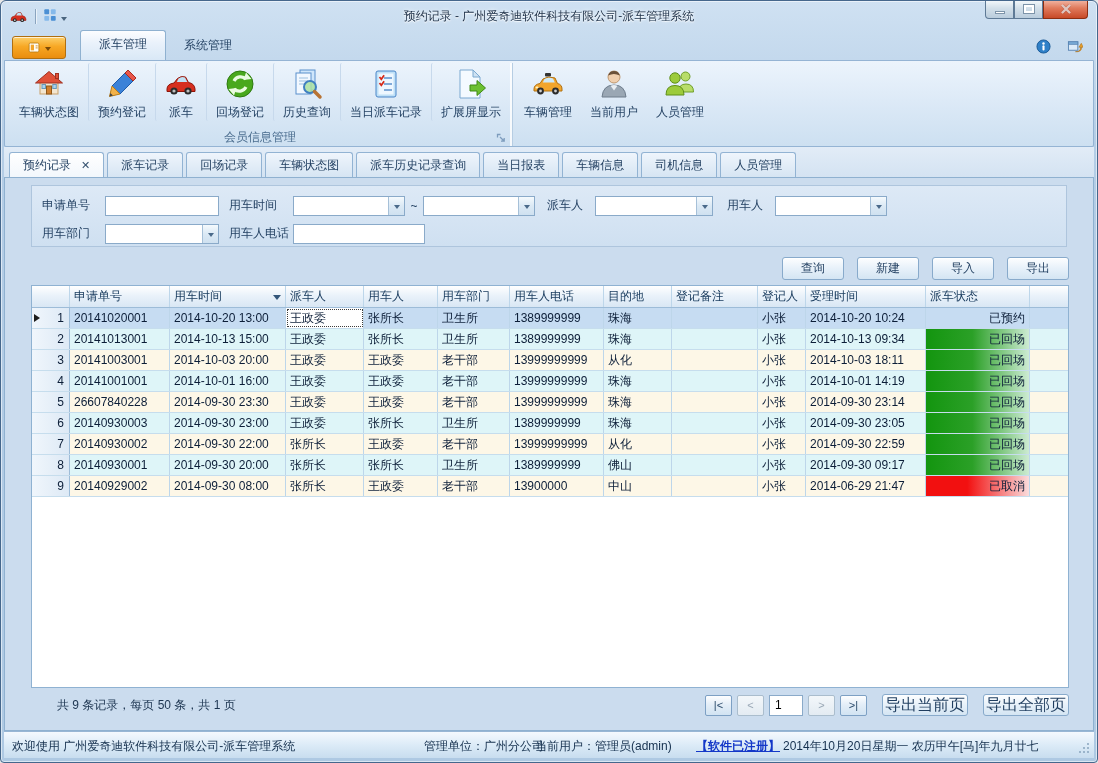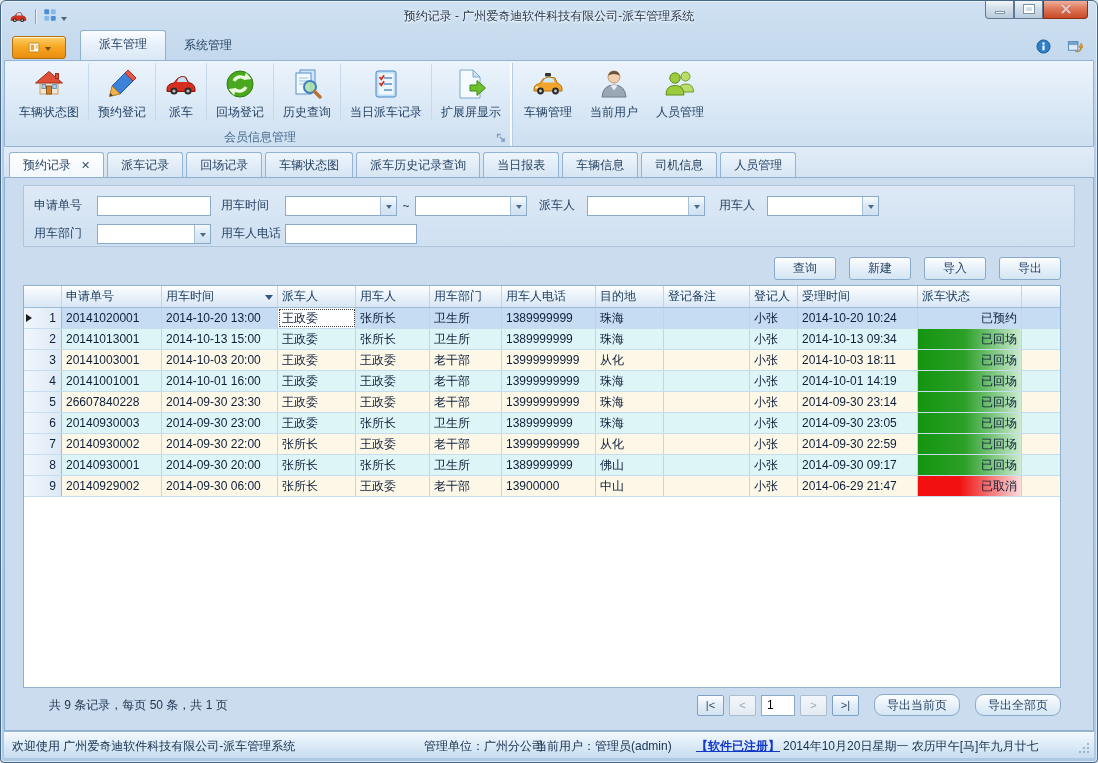--- a/index.html
+++ b/index.html
@@ -44,21 +44,21 @@
 .glabelrow{height:18px;display:flex;align-items:center;justify-content:center;position:relative}
 .glabel{font-size:12px;color:#4a6c8e}
 .launcher{position:absolute;right:4px;bottom:3px;display:flex}
 
 .doctabs{height:30px;margin:0 3px;padding:5px 5px 0;display:flex;align-items:flex-end;background:linear-gradient(#e2ecf7,#d4e3f2)}
 .dtab{height:25px;display:flex;align-items:center;padding:0 13px;font-size:12px;color:#1f3d5f;white-space:nowrap;
  background:linear-gradient(#eff5fc,#d6e5f3);border:1px solid #92b3d3;border-bottom:none;border-radius:3px 3px 0 0;margin-right:3px}
 .dtab.active{background:linear-gradient(#ffffff,#f2f7fc)}
 .dtab .close{margin-left:10px;color:#33506e;font-size:11px;font-weight:bold}
 
-.contentpanel{margin:0 3px;height:554px;border:1px solid #8fb1d0;background:#cbdcee;padding:0 18px;position:relative}
+.contentpanel{margin:0 3px;height:554px;border:1px solid #8fb1d0;background:#cbdcee;padding:0 26px;position:relative}
 .filter{margin-top:7px;height:62px;background:linear-gradient(#dde9f6,#cfe0f1);border:1px solid #aec5dd;
  padding:9px 0 0 10px;font-size:12px;color:#1f3d5f}
 .frow{display:flex;align-items:center;height:21px;margin-bottom:7px}
 .flabel{display:inline-block;white-space:nowrap}
 .txt{height:20px;border:1px solid #8aaac9;background:#fff;font-family:inherit;font-size:12px;padding:0 3px;outline:none}
 .combo{position:relative;height:20px;background:#fff;border:1px solid #8aaac9}
 .combo .cbtn{position:absolute;right:0;top:0;bottom:0;width:16px;background:linear-gradient(#f5fafd,#dbe9f5 50%,#cfe1f0);
  border-left:1px solid #a6c0d8;display:flex;align-items:center;justify-content:center}
 .combo .cbtn::after{content:"";width:0;height:0;border:3.5px solid transparent;border-top:4.5px solid #4a6a8a;margin-top:5px}
 .actions{margin-top:10px;width:1038px;display:flex;justify-content:flex-end;gap:13px}
@@ -85,22 +85,22 @@
 .g-row .g-cell.st-returned{background:linear-gradient(90deg,#13950f 0%,#2ba027 45%,#cdebd3 100%)}
 .g-row .g-cell.st-cancelled{background:linear-gradient(90deg,#f21010 0%,#f21010 40%,#fadcdc 100%)}
 
 .pagerrow{margin-top:6px;width:1038px;display:flex;align-items:center;font-size:12px;color:#1c3450}
 .summary{margin-left:26px}
 .pgnav{margin-left:auto;display:flex;align-items:center;gap:5px}
 .pgbtn{min-width:27px;height:21px;padding:0 4px;border:1px solid #7da0c4;border-radius:2px;color:#2a4a6a;font-size:11px;
  background:linear-gradient(#fdfeff,#e4eef8 45%,#d1e3f2);display:flex;align-items:center;justify-content:center}
 .pgbtn.dis{color:#9aa8b6;border-color:#aabdcd;background:linear-gradient(#f3f7fa,#e3ebf2)}
 .pginput{width:34px;height:21px;border:1px solid #8aaac9;font-size:12px;padding-left:5px;outline:none}
-.expbtn{width:86px;height:22px;font-size:12px;color:#1f3d5f;background:linear-gradient(#fdfeff,#e9f2fa 45%,#d4e5f3);
- border:1px solid #88aacb;border-radius:9px;display:flex;align-items:center;justify-content:center;margin-left:10px}
+.expbtn{width:86px;height:22px;font-size:16px;color:#1f3d5f;background:linear-gradient(#fdfeff,#e9f2fa 45%,#d4e5f3);
+ border:1px solid #88aacb;border-radius:3px;display:flex;align-items:center;justify-content:center;margin-left:10px}
 .expbtn:first-of-type{margin-left:22px}
 
 .statusbar{position:relative;margin:0 3px;height:27px;background:linear-gradient(#f4f9fe,#dcebf7 50%,#c8ddef);
  border-top:1px solid #98b6d4;font-size:12px;color:#15304e}
 .sb{position:absolute;top:6px;white-space:nowrap}
 .sb.welcome{left:8px}.sb.org{left:420px}.sb.user{left:531px}
 .sb.license{left:692px;color:#1438c8;text-decoration:underline;font-weight:bold}
 .sb.date{left:779px}
 .grip{position:absolute;right:4px;bottom:4px}
 </style>
@@ -569,21 +569,21 @@
           <div class="g-cell g-d" style="width: 48px;">小张</div>
           <div class="g-cell g-d" style="width: 120px;">2014-09-30 09:17</div>
           <div class="g-cell g-d g-st st-returned" style="width: 104px;">已回场</div>
           <div class="g-cell g-d g-fill"></div>
         </div>
         <div class="g-row cr">
           <div class="g-cell g-rh">
             <span class="rnum">9</span>
           </div>
           <div class="g-cell g-d" style="width: 100px;">20140929002</div>
-          <div class="g-cell g-d" style="width: 116px;">2014-09-30 06:00</div>
+          <div class="g-cell g-d" style="width: 116px;">2014-09-30 08:00</div>
           <div class="g-cell g-d" style="width: 78px;">张所长</div>
           <div class="g-cell g-d" style="width: 74px;">王政委</div>
           <div class="g-cell g-d" style="width: 72px;">老干部</div>
           <div class="g-cell g-d" style="width: 94px;">13900000</div>
           <div class="g-cell g-d" style="width: 68px;">中山</div>
           <div class="g-cell g-d" style="width: 86px;"></div>
           <div class="g-cell g-d" style="width: 48px;">小张</div>
           <div class="g-cell g-d" style="width: 120px;">2014-06-29 21:47</div>
           <div class="g-cell g-d g-st st-cancelled" style="width: 104px;">已取消</div>
           <div class="g-cell g-d g-fill"></div>

